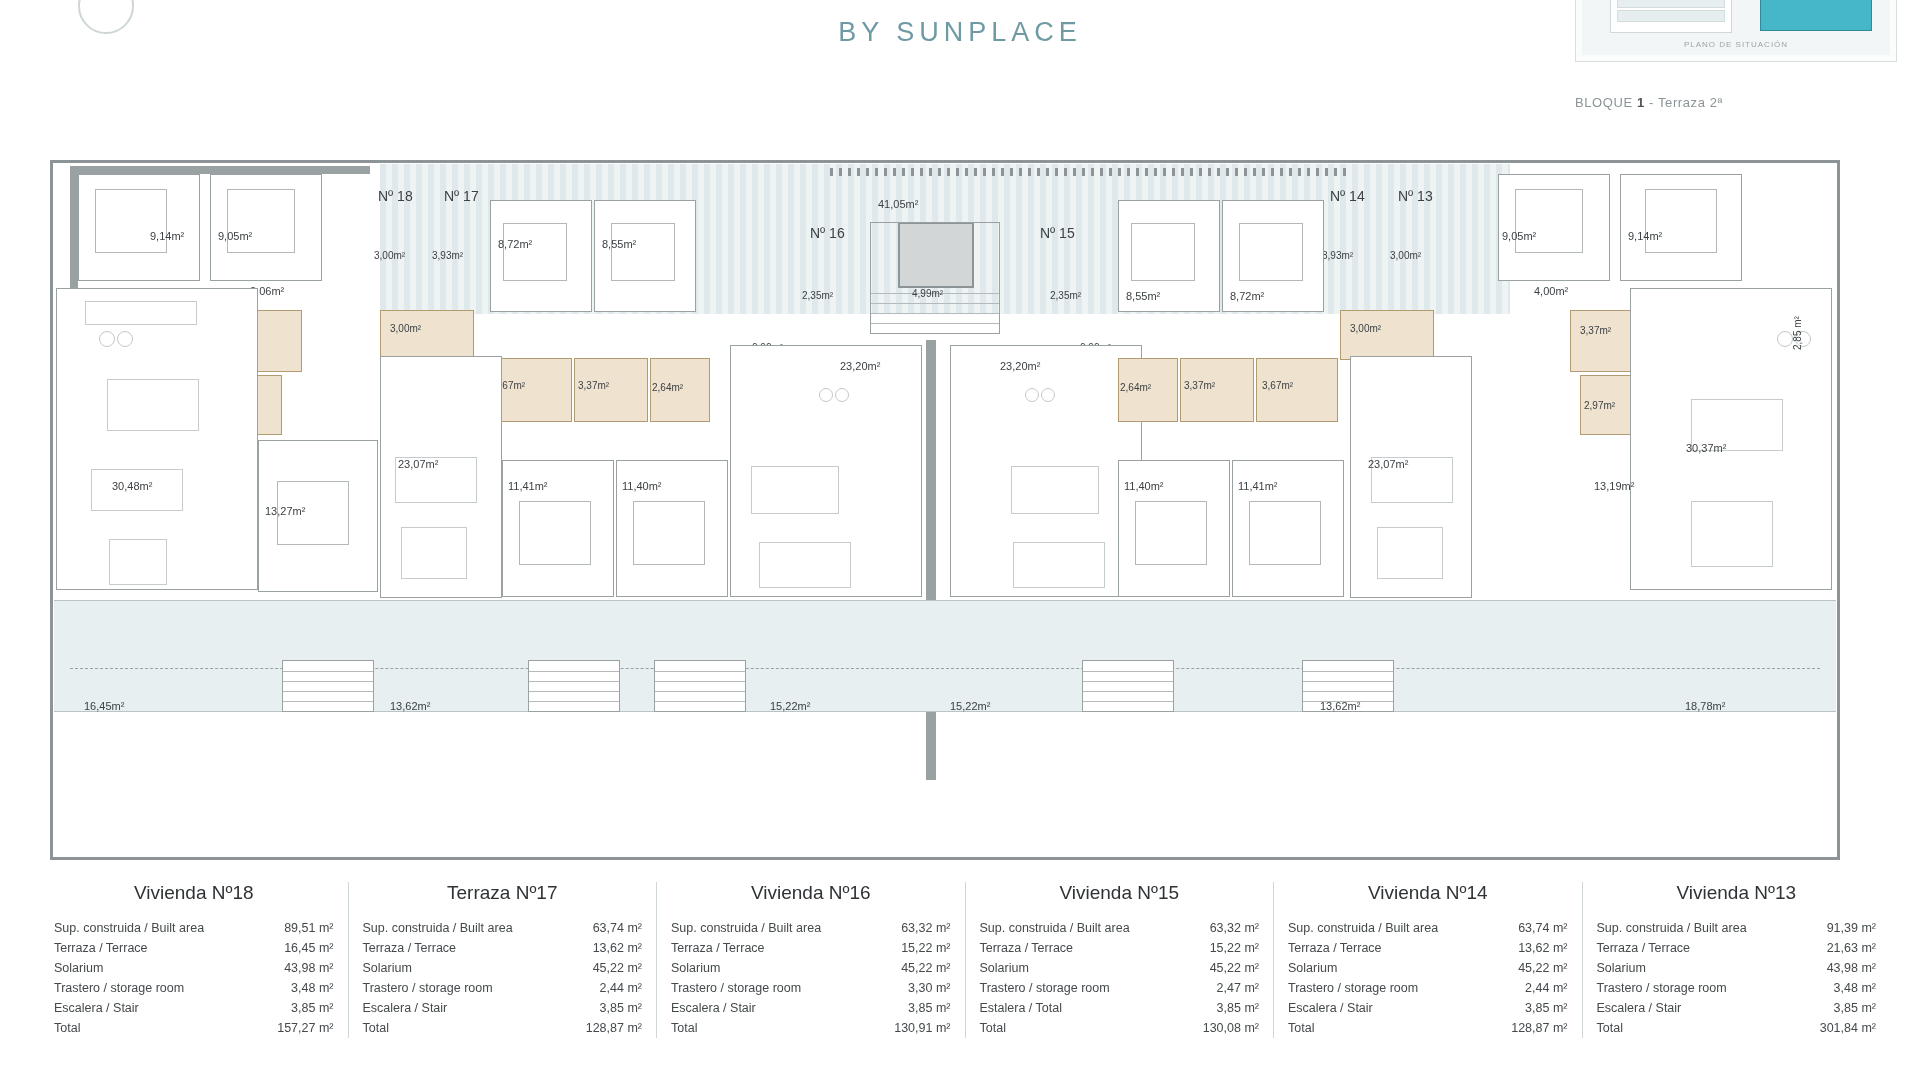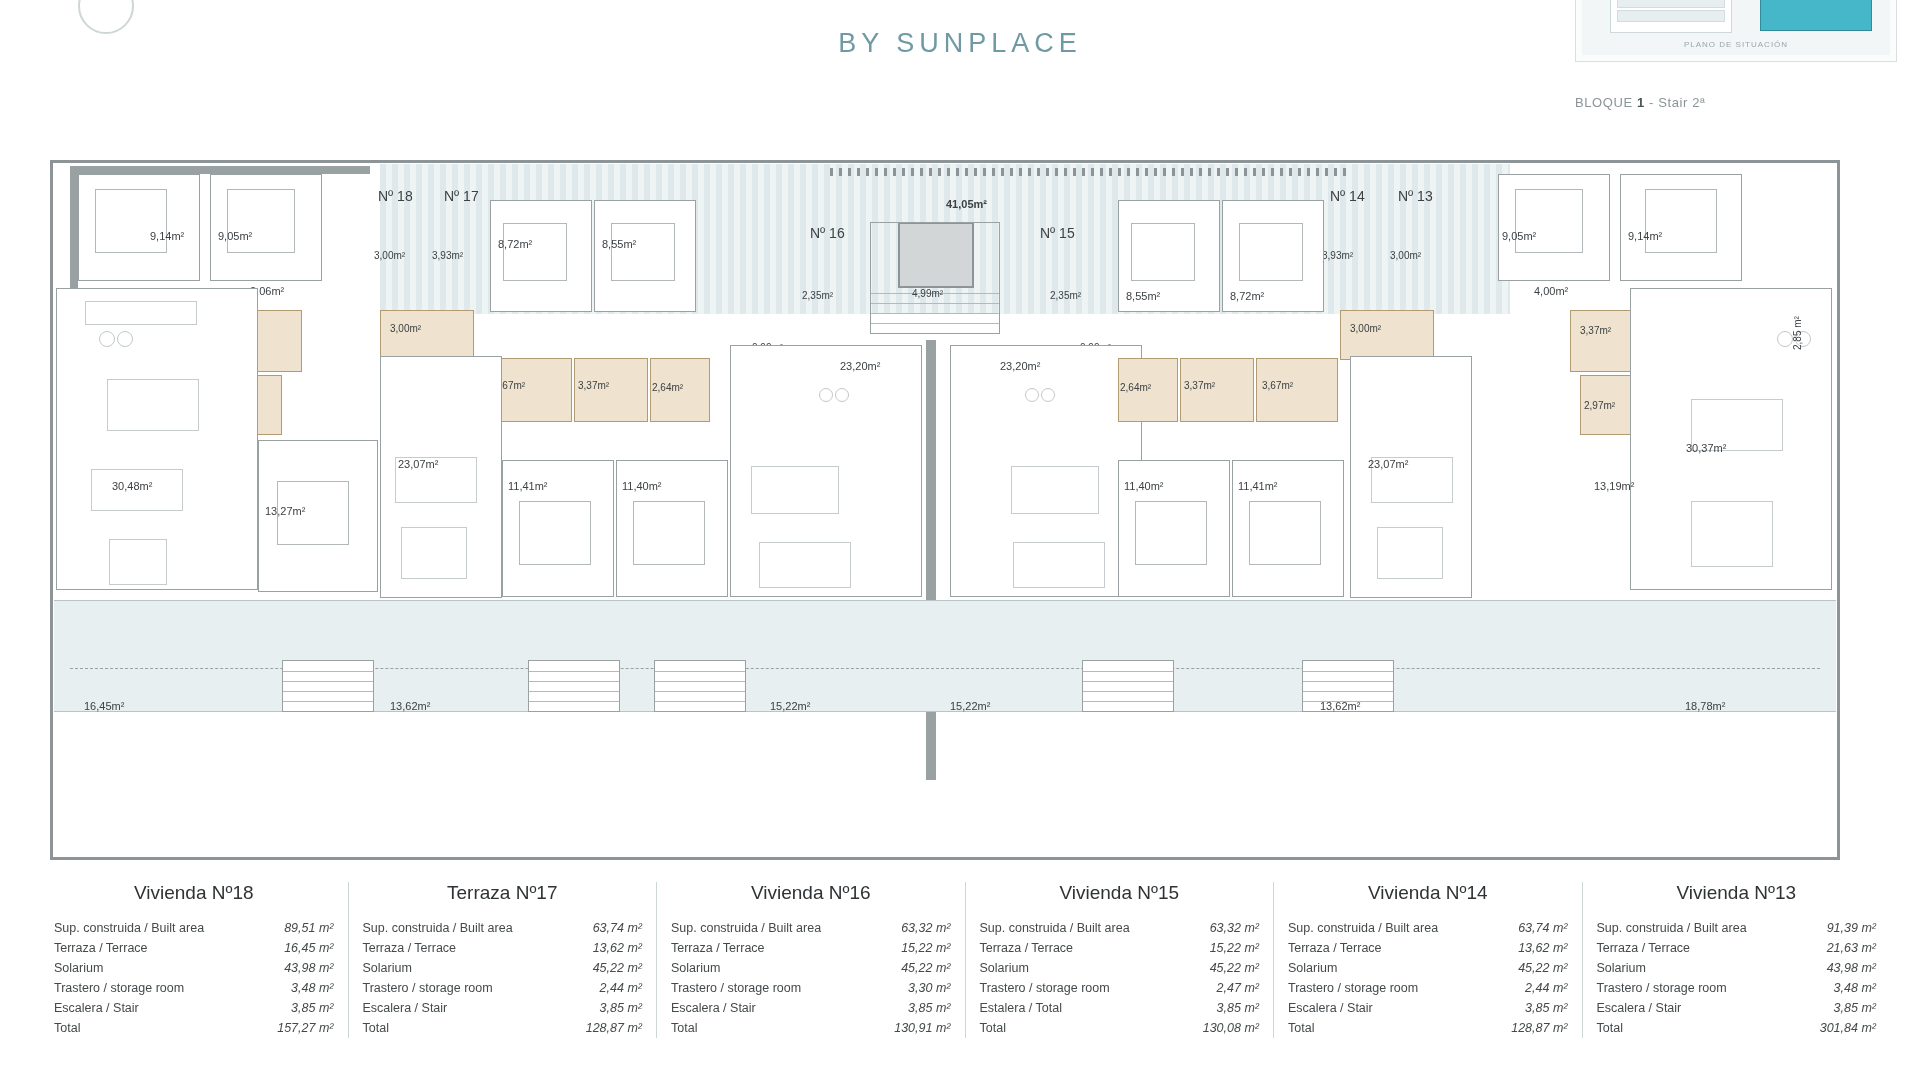--- a/index.html
+++ b/index.html
@@ -3,21 +3,21 @@
 <meta charset="utf-8">
 <style>
   html,body{margin:0;padding:0;background:#ffffff;}
   body{width:1920px;height:1080px;overflow:hidden;font-family:"Liberation Sans",sans-serif;color:#3a3a3a;}
   .page{position:relative;width:1920px;height:1080px;}
 
   
   .logo-circle{position:absolute;left:78px;top:-22px;width:52px;height:52px;border-radius:50%;border:2px solid #cfd6d8;}
   .brand{position:absolute;left:660px;top:-30px;width:600px;text-align:center;}
   .brand .mark{font-size:52px;color:#2f8a9b;letter-spacing:-6px;line-height:34px;font-family:"DejaVu Sans",sans-serif;}
-  .brand .sub{margin-top:24px;font-size:27px;letter-spacing:5px;color:#6f9aa4;font-family:"Liberation Sans",sans-serif;}
+  .brand .sub{margin-top:13px;font-size:27px;letter-spacing:5px;color:#6f9aa4;font-family:"Liberation Sans",sans-serif;}
 
   .keyplan{position:absolute;left:1575px;top:-40px;width:320px;height:100px;border:1px solid #d9dfe1;background:#fbfcfc;}
   .keyplan .kp-inner{position:absolute;inset:6px;background:#f3f6f6;}
   .kp-b1{position:absolute;left:28px;top:8px;width:120px;height:56px;background:#ffffff;border:1px solid #cfd9da;}
   .kp-b1 .row{position:absolute;left:6px;right:6px;height:10px;background:#e6eef0;border:1px solid #d2dcdd;}
   .kp-pool{position:absolute;left:178px;top:8px;width:110px;height:54px;background:#46b7c9;border:1px solid #2f8a9b;}
   .kp-cap{position:absolute;left:0;right:0;bottom:6px;text-align:center;font-size:8px;color:#9aa6a8;letter-spacing:1px;}
   .blocklabel{position:absolute;left:1575px;top:95px;font-size:13px;color:#8b9497;letter-spacing:.6px;}
   .blocklabel b{color:#4d5558;}
 
@@ -41,21 +41,21 @@
   .lift{position:absolute;border:2px solid #8d9497;background:#d3d6d7;}
   .dash{position:absolute;border-top:1px dashed #9aa1a3;}
   .dot-row{position:absolute;height:8px;background:repeating-linear-gradient(90deg,#8d9497 0 3px,transparent 3px 9px);}
 
   
   .legend{position:absolute;left:40px;top:882px;width:1850px;display:flex;align-items:center;}
   .unitcol{position:relative;flex:1;padding:0 14px;}
   .unitcol + .unitcol{border-left:1px solid #cfd6d8;}
   .unittitle{text-align:center;font-size:19px;color:#2f3335;margin-bottom:14px;}
   .unitrow{display:flex;justify-content:space-between;font-size:12.5px;color:#44494b;line-height:20px;gap:20px;}
-  .unitrow .v{white-space:nowrap;font-style:italic;}
+  .unitrow .v{white-space:nowrap;}
 </style>
 </head>
 <body>
 
 <div class="page">
 
   <div class="logo-circle"></div>
 
   <div class="brand">
     <div class="mark">∞</div>
@@ -68,29 +68,29 @@
 
         <div class="row" style="top:20px"></div>
         <div class="row" style="top:34px"></div>
       </div>
       <div class="kp-pool"></div>
       <div class="kp-cap">PLANO DE SITUACIÓN</div>
     </div>
   </div>
 
   <div class="blocklabel">
-    <span>BLOQUE </span><b>1</b><span> - Stair 2ª</span>
+    <span>BLOQUE </span><b>1</b><span> - Terraza 2ª</span>
   </div>
 
   <div class="plan">
     <div class="plan-outer"></div>
 
     <div class="hatch" style="left:330px;top:4px;width:1130px;height:150px;"></div>
     <div class="dot-row" style="left:780px;top:8px;width:520px;"></div>
-    <div class="lbl" style="left:896px;top:38px;font-weight:bold;">41,05m²</div>
+    <div class="lbl" style="left:828px;top:38px;">41,05m²</div>
 
     <div class="wall" style="left:20px;top:6px;width:300px;height:8px;"></div>
     <div class="wall" style="left:20px;top:6px;width:8px;height:130px;"></div>
     <div class="room" style="left:28px;top:14px;width:120px;height:105px;">
       <div class="furn" style="left:16px;top:14px;width:70px;height:62px;"></div>
     </div>
     <div class="lbl" style="left:100px;top:70px;">9,14m²</div>
     <div class="room" style="left:160px;top:14px;width:110px;height:105px;">
       <div class="furn" style="left:16px;top:14px;width:66px;height:62px;"></div>
     </div>

